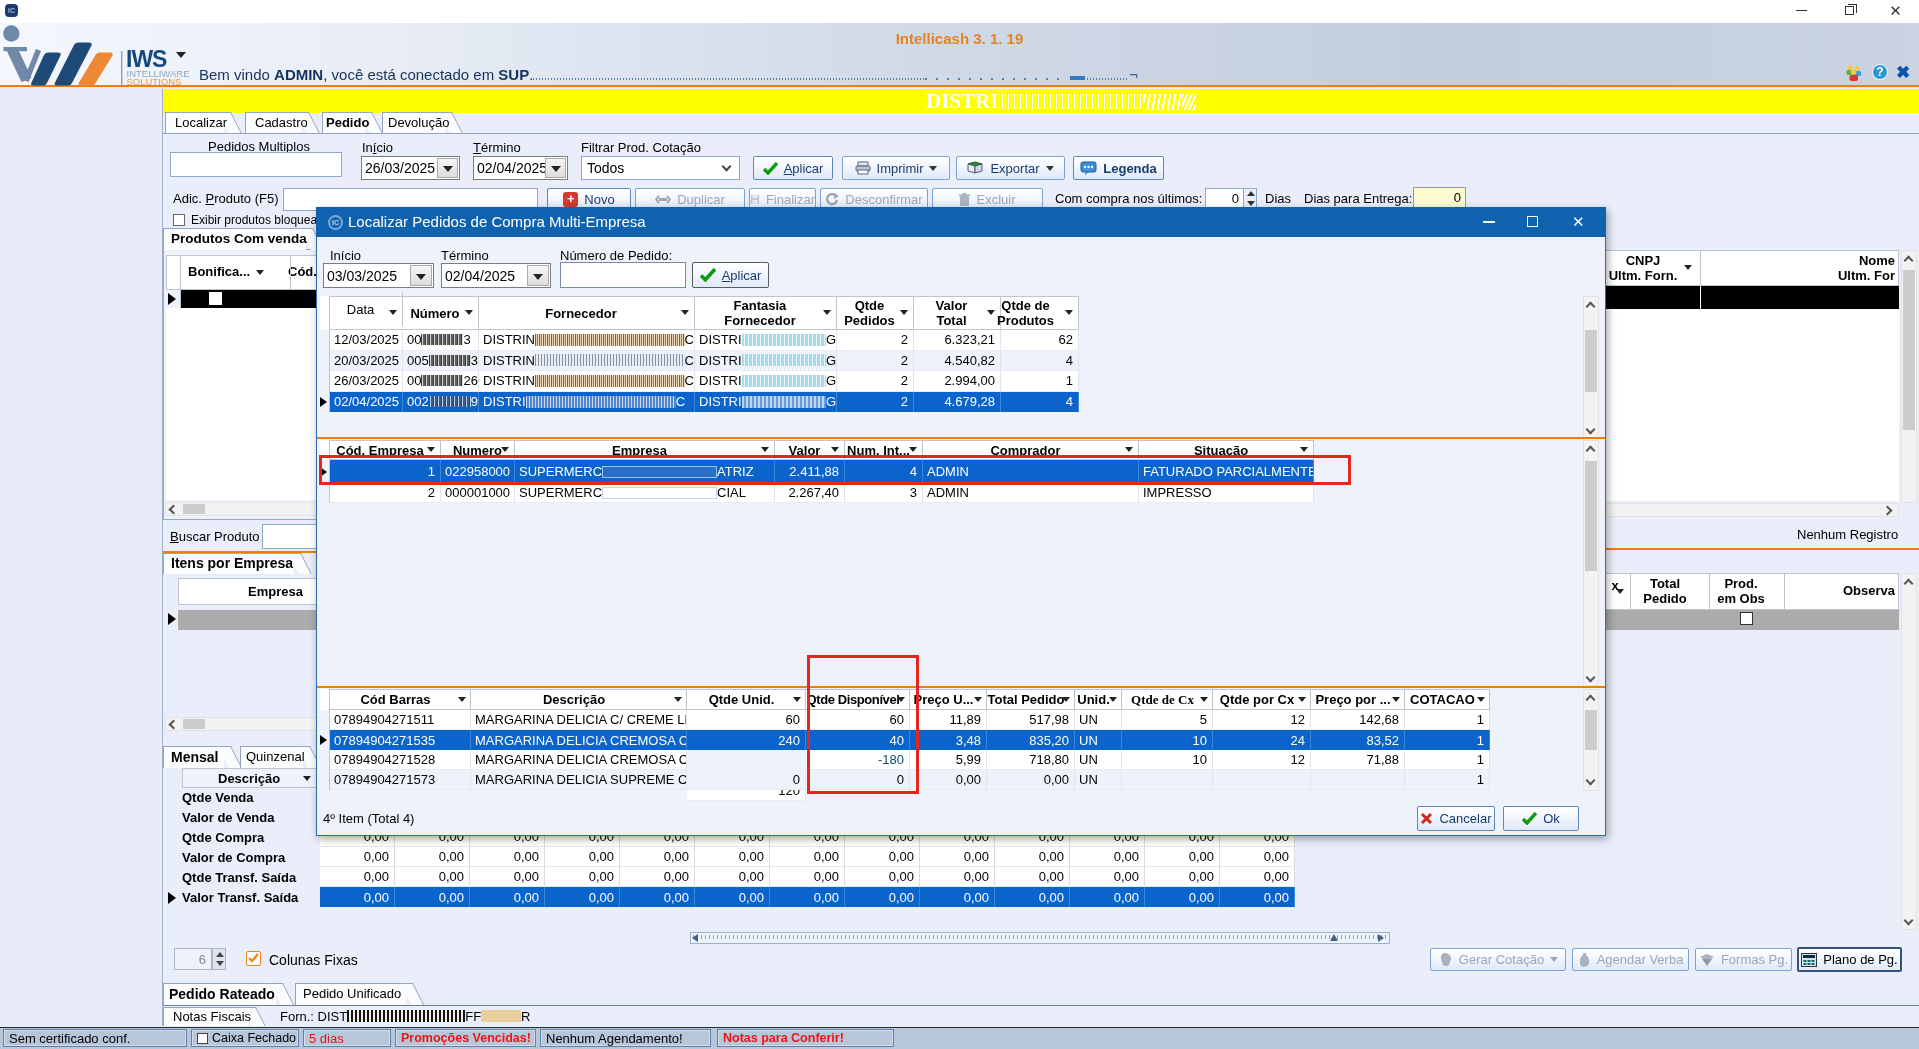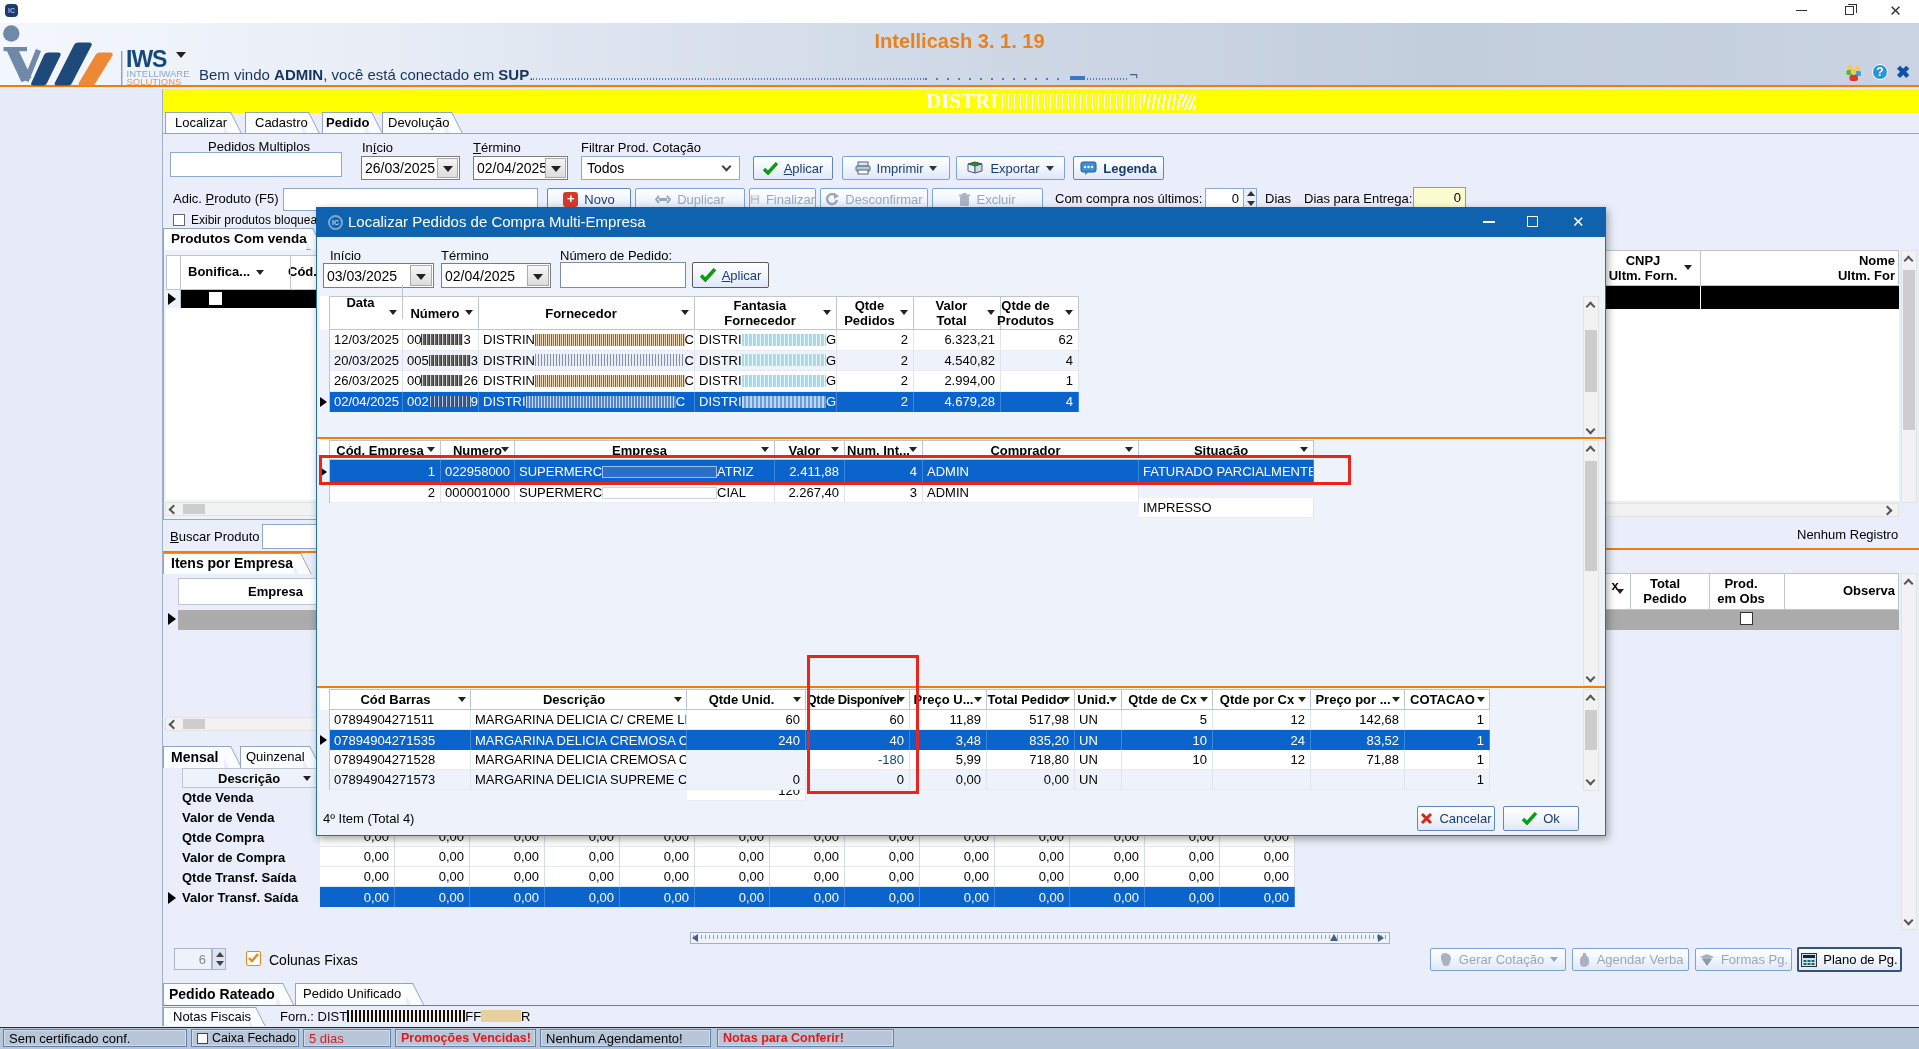--- a/index.html
+++ b/index.html
@@ -54,21 +54,21 @@
   <line x1="26" y1="58" x2="38.5" y2="27" stroke="#7089a9" stroke-width="5.5"></line>
   <path d="M31.5,59.5 Q30,62.5 33.5,62.5 L43,62.5 Q46,62.5 47,60 L60.5,32.5 Q61.5,29.5 58,29.5 L48,29.5 Q45,29.5 44,32 Z" fill="#1d4a79"></path>
   <path d="M55,59.5 Q53.5,62.5 57,62.5 L68,62.5 Q71,62.5 72,60 L91.5,22.5 Q92.5,19.5 89,19.5 L78,19.5 Q75,19.5 74,22 Z" fill="#1d4a79"></path>
   <path d="M79,59.5 Q77.5,62.5 81,62.5 L91.5,62.5 Q94.5,62.5 95.5,60 L112.5,32.5 Q113.5,29.5 110,29.5 L99.5,29.5 Q96.5,29.5 95.5,32 Z" fill="#ef8834"></path>
   <rect x="121" y="28" width="1.4" height="34" fill="#8aa0ba"></rect>
   <text x="126" y="44" font-family="Liberation Sans" font-size="23" font-weight="bold" fill="#15497e" style="letter-spacing:-1px;">IWS</text>
   <text x="126.5" y="53.5" font-family="Liberation Sans" font-size="9.5" fill="#8fa8c2">INTELLIWARE</text>
   <text x="126.5" y="62" font-family="Liberation Sans" font-size="9.5" fill="#f0954c">SOLUTIONS</text>
 </svg>
 <div class="abs" style="left:176px;top:52px;width:0;height:0;border-left:5px solid transparent;border-right:5px solid transparent;border-top:6px solid #222;"></div>
-<div class="abs bold" style="left:0;top:30px;width:1919px;text-align:center;color:#e8821e;font-size:20px;">Intellicash 3. 1. 19</div>
+<div class="abs bold" style="left:0;top:30px;width:1919px;text-align:center;color:#e8821e;font-size:15px;">Intellicash 3. 1. 19</div>
 <div class="abs" style="left:199px;top:66px;font-size:15px;color:#16335e;white-space:nowrap;">Bem vindo <b>ADMIN</b>, você está conectado em <b>SUP</b>.<span style="display:inline-block;width:392px;height:5px;background:repeating-linear-gradient(90deg,#5580b4 0 1px,transparent 1px 3px) 0 100%/100% 2px no-repeat;"></span><span style="display:inline-block;width:143px;height:5px;background:repeating-linear-gradient(90deg,#5580b4 0 2px,transparent 2px 11px) 0 100%/100% 2px no-repeat;"></span><span style="display:inline-block;width:15px;height:4px;background:#3b78c4;margin:0 2px;"></span><span style="display:inline-block;width:42px;height:5px;background:repeating-linear-gradient(90deg,#5580b4 0 1px,transparent 1px 3px) 0 100%/100% 2px no-repeat;"></span><span style="color:#44618c;">¬</span></div>
 
 <svg class="abs" style="left:1845px;top:64px;" width="17" height="17" viewBox="0 0 17 17">
   <circle cx="5" cy="3.5" r="2.6" fill="#f7c945"></circle>
     <rect x="1.5" y="6" width="7" height="5" rx="1.5" fill="#58b345"></rect>
   <circle cx="12.5" cy="4.5" r="2.4" fill="#f7c945"></circle>
     <rect x="9.5" y="7" width="6.5" height="5" rx="1.5" fill="#3f9ede"></rect>
   <circle cx="8.5" cy="8" r="2.8" fill="#f7c945"></circle>
     <rect x="4.5" y="11" width="8.5" height="6" rx="2" fill="#d93a2b"></rect>
 </svg>
@@ -450,21 +450,21 @@
     </div>
 <div class="abs" style="left:243px;top:54px;width:126px;height:26px;background:#fff;border:1px solid #7c8ba3;"></div>
 <div class="btn" style="left:375px;top:54px;width:77px;height:26px;border-color:#5a5a5a;">
       <svg width="16" height="14" viewBox="0 0 15 13">
         <path d="M1,7 L5,11 L14,1" stroke="#0f9b0f" stroke-width="3.4" fill="none"></path>
       </svg>
       <span><u>A</u>plicar</span>
     </div>
 <div class="abs" style="left:3px;top:88px;width:759px;height:34px;background:#fff;border:1px solid #bfc5cf;"></div>
 <div class="abs" style="left:3px;top:88px;width:10px;height:34px;background:#fff;border-right:1px solid #bfc5cf;"></div>
-<div class="abs" style="left:13px;top:77px;width:73px;height:34px;border-right:1px solid #bfc5cf;display:flex;align-items:center;justify-content:center;text-align:center;font-weight:bold;line-height:15px;padding-right:11px;">Data</div>
+<div class="abs" style="left:13px;top:84px;width:73px;height:34px;border-right:1px solid #bfc5cf;display:flex;align-items:center;justify-content:center;text-align:center;font-weight:normal;line-height:15px;padding-right:11px;">Data</div>
 <span class="tri abs" style="left:72px;top:102px;"></span>
 <div class="abs" style="left:86px;top:88px;width:76px;height:34px;border-right:1px solid #bfc5cf;display:flex;align-items:center;justify-content:center;text-align:center;font-weight:bold;line-height:15px;padding-right:11px;">Número</div>
 <span class="tri abs" style="left:148px;top:102px;"></span>
 <div class="abs" style="left:162px;top:88px;width:216px;height:34px;border-right:1px solid #bfc5cf;display:flex;align-items:center;justify-content:center;text-align:center;font-weight:bold;line-height:15px;padding-right:11px;">Fornecedor</div>
 <span class="tri abs" style="left:364px;top:102px;"></span>
 <div class="abs" style="left:378px;top:88px;width:142px;height:34px;border-right:1px solid #bfc5cf;display:flex;align-items:center;justify-content:center;text-align:center;font-weight:bold;line-height:15px;padding-right:11px;">Fantasia<br>Fornecedor</div>
 <span class="tri abs" style="left:506px;top:102px;"></span>
 <div class="abs" style="left:520px;top:88px;width:77px;height:34px;border-right:1px solid #bfc5cf;display:flex;align-items:center;justify-content:center;text-align:center;font-weight:bold;line-height:15px;padding-right:11px;">Qtde<br>Pedidos</div>
 <span class="tri abs" style="left:583px;top:102px;"></span>
 <div class="abs" style="left:597px;top:88px;width:87px;height:34px;border-right:1px solid #bfc5cf;display:flex;align-items:center;justify-content:center;text-align:center;font-weight:bold;line-height:15px;padding-right:11px;">Valor<br>Total</div>
@@ -536,21 +536,21 @@
 <div class="cell r" style="left:528px;top:252px;width:78px;height:23px;background:#0a64cc;color:#fff;border-right:1px solid #3d85d8;">4</div>
 <div class="cell l" style="left:606px;top:252px;width:216px;height:23px;background:#0a64cc;color:#fff;border-right:1px solid #3d85d8;">ADMIN</div>
 <div class="cell l" style="left:822px;top:252px;width:175px;height:23px;background:#0a64cc;color:#fff;border-right:1px solid #3d85d8;">FATURADO PARCIALMENTE</div>
 <div class="abs" style="left:3px;top:275px;width:10px;height:20px;background:#eef2fb;border-right:1px solid #bfc5cf;"></div>
 <div class="cell r" style="left:13px;top:275px;width:111px;height:20px;background:#fff;border-right:1px solid #e0e4ec;border-bottom:1px solid #e8ebf1;">2</div>
 <div class="cell l" style="left:124px;top:275px;width:74px;height:20px;background:#fff;border-right:1px solid #e0e4ec;border-bottom:1px solid #e8ebf1;">000001000</div>
 <div class="cell l" style="left:198px;top:275px;width:260px;height:20px;background:#fff;border-right:1px solid #e0e4ec;border-bottom:1px solid #e8ebf1;">SUPERMERC<span style="display:inline-block;width:115px;height:12px;border:1px solid #c8d4e8;background:#fff;vertical-align:-2px;"></span>CIAL</div>
 <div class="cell r" style="left:458px;top:275px;width:70px;height:20px;background:#fff;border-right:1px solid #e0e4ec;border-bottom:1px solid #e8ebf1;">2.267,40</div>
 <div class="cell r" style="left:528px;top:275px;width:78px;height:20px;background:#fff;border-right:1px solid #e0e4ec;border-bottom:1px solid #e8ebf1;">3</div>
 <div class="cell l" style="left:606px;top:275px;width:216px;height:20px;background:#fff;border-right:1px solid #e0e4ec;border-bottom:1px solid #e8ebf1;">ADMIN</div>
-<div class="cell l" style="left:822px;top:290px;width:175px;height:20px;background:#fff;border-right:1px solid #e0e4ec;border-bottom:1px solid #e8ebf1;">IMPRESSO</div>
+<div class="cell l" style="left:822px;top:275px;width:175px;height:20px;background:#fff;border-right:1px solid #e0e4ec;border-bottom:1px solid #e8ebf1;">IMPRESSO</div>
 <div class="sbtrack" style="left:1266px;top:232px;width:16px;height:246px;"></div>
 <div class="chev up" style="left:1270px;top:239px;"></div>
 <div class="chev down" style="left:1270px;top:466px;"></div>
 <div class="sbthumb" style="left:1268px;top:253px;width:12px;height:110px;"></div>
 <div class="abs" style="left:0px;top:478px;width:1288px;height:2px;background:#ef7d08;"></div>
 <div class="abs" style="left:3px;top:481px;width:1170px;height:21px;background:#fff;border:1px solid #bfc5cf;"></div>
 <div class="abs" style="left:3px;top:481px;width:10px;height:21px;background:#fff;border-right:1px solid #bfc5cf;"></div>
 <div class="abs" style="left:13px;top:481px;width:141px;height:21px;border-right:1px solid #bfc5cf;display:flex;align-items:center;justify-content:center;font-weight:bold;overflow:hidden;padding-right:9px;white-space:nowrap;">Cód Barras</div>
 <span class="tri abs" style="left:141px;top:489px;"></span>
 <div class="abs" style="left:154px;top:481px;width:216px;height:21px;border-right:1px solid #bfc5cf;display:flex;align-items:center;justify-content:center;font-weight:bold;overflow:hidden;padding-right:9px;white-space:nowrap;">Descrição</div>
@@ -560,21 +560,21 @@
 <div class="abs" style="left:489px;top:481px;width:104px;height:21px;border-right:1px solid #bfc5cf;display:flex;align-items:center;justify-content:center;font-weight:bold;overflow:hidden;padding-right:9px;white-space:nowrap;">
       <span style="letter-spacing:-0.4px;">Qtde Disponível</span>
     </div>
 <span class="tri abs" style="left:580px;top:489px;"></span>
 <div class="abs" style="left:593px;top:481px;width:77px;height:21px;border-right:1px solid #bfc5cf;display:flex;align-items:center;justify-content:center;font-weight:bold;overflow:hidden;padding-right:9px;white-space:nowrap;">Preço U...</div>
 <span class="tri abs" style="left:657px;top:489px;"></span>
 <div class="abs" style="left:670px;top:481px;width:88px;height:21px;border-right:1px solid #bfc5cf;display:flex;align-items:center;justify-content:center;font-weight:bold;overflow:hidden;padding-right:9px;white-space:nowrap;">Total Pedido</div>
 <span class="tri abs" style="left:745px;top:489px;"></span>
 <div class="abs" style="left:758px;top:481px;width:47px;height:21px;border-right:1px solid #bfc5cf;display:flex;align-items:center;justify-content:center;font-weight:bold;overflow:hidden;padding-right:9px;white-space:nowrap;">Unid.</div>
 <span class="tri abs" style="left:792px;top:489px;"></span>
-<div class="abs" style="left:805px;top:481px;width:91px;height:21px;border-right:1px solid #bfc5cf;display:flex;align-items:center;justify-content:center;font-weight:bold;overflow:hidden;padding-right:9px;white-space:nowrap;">Qtde de Cx</div>
+<div class="abs" style="left:805px;top:481px;width:91px;height:21px;border-right:1px solid #bfc5cf;display:flex;align-items:center;justify-content:center;font-weight:bold;overflow:hidden;padding-right:9px;white-space:nowrap;font-family:Liberation Serif, serif;">Qtde de Cx</div>
 <span class="tri abs" style="left:883px;top:489px;"></span>
 <div class="abs" style="left:896px;top:481px;width:98px;height:21px;border-right:1px solid #bfc5cf;display:flex;align-items:center;justify-content:center;font-weight:bold;overflow:hidden;padding-right:9px;white-space:nowrap;">Qtde por Cx</div>
 <span class="tri abs" style="left:981px;top:489px;"></span>
 <div class="abs" style="left:994px;top:481px;width:94px;height:21px;border-right:1px solid #bfc5cf;display:flex;align-items:center;justify-content:center;font-weight:bold;overflow:hidden;padding-right:9px;white-space:nowrap;">Preço por ...</div>
 <span class="tri abs" style="left:1075px;top:489px;"></span>
 <div class="abs" style="left:1088px;top:481px;width:85px;height:21px;border-right:1px solid #bfc5cf;display:flex;align-items:center;justify-content:center;font-weight:bold;overflow:hidden;padding-right:9px;white-space:nowrap;">COTACAO</div>
 <span class="tri abs" style="left:1160px;top:489px;"></span>
 <div class="abs" style="left:3px;top:502px;width:10px;height:20px;background:#eef2fb;border-right:1px solid #bfc5cf;display:flex;align-items:center;"></div>
 <div class="cell l" style="left:13px;top:502px;width:141px;height:20px;background:#fff;color:#000;border-right:1px solid #e0e4ec;border-bottom:1px solid #e8ebf1;">07894904271511</div>
 <div class="cell l" style="left:154px;top:502px;width:216px;height:20px;background:#fff;color:#000;border-right:1px solid #e0e4ec;border-bottom:1px solid #e8ebf1;">MARGARINA DELICIA C/ CREME LE</div>

